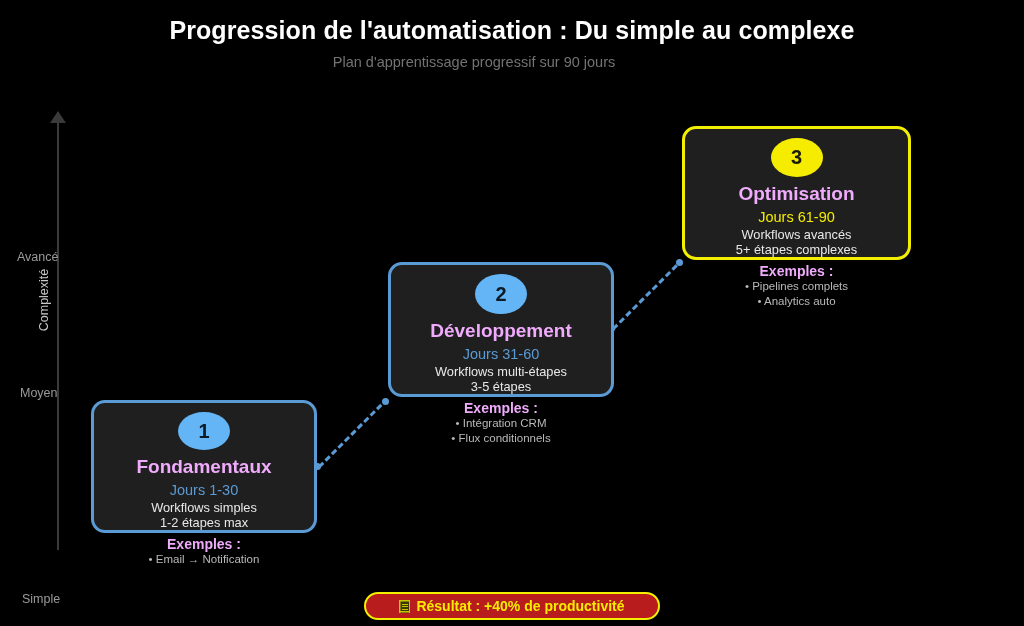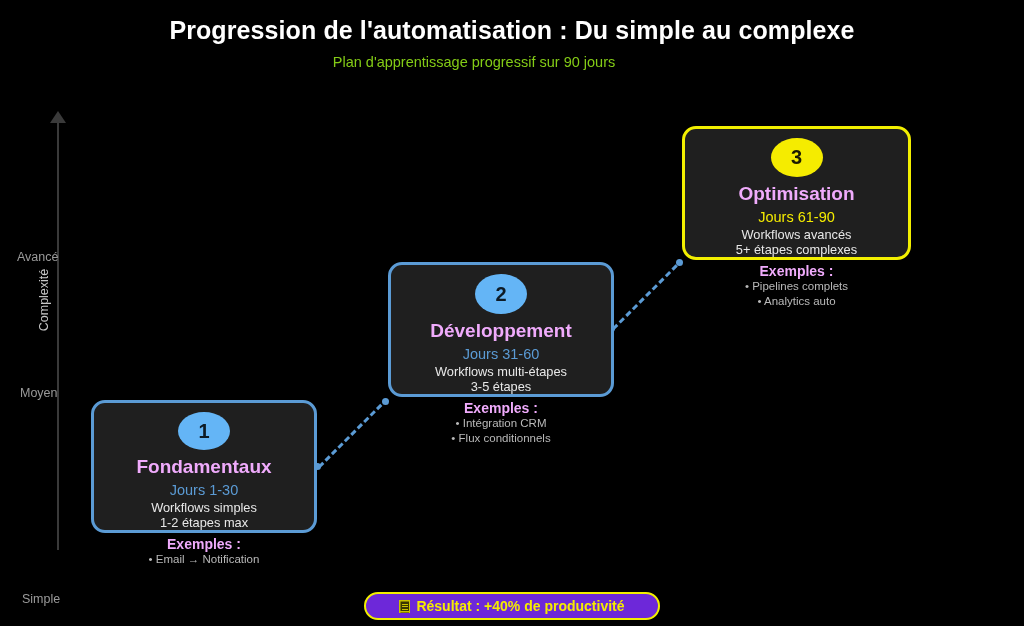--- a/index.html
+++ b/index.html
@@ -33,21 +33,21 @@
     font-weight: bold;
     color: #ffffff;
     letter-spacing: 0.1px;
   }
   .subtitle {
     position: absolute;
     left: 0; top: 54px;
     width: 948px;
     text-align: center;
     font-size: 14.5px;
-    color: #84cc16;
+    color: #737373;
     font-weight: normal;
   }
 
   
   .axis-line {
     position: absolute;
     left: 57px;
     top: 120px;
     width: 2px;
     height: 430px;
@@ -177,21 +177,21 @@
   
   .result-badge {
     position: absolute;
     left: 364px;
     top: 592px;
     width: 296px;
     height: 28px;
     box-sizing: border-box;
     border: 2px solid #f2ef00;
     border-radius: 14px;
-    background: #6d28d9;
+    background: #b91c1c;
     display: flex;
     align-items: center;
     justify-content: center;
     gap: 6px;
     color: #f5ec00;
     font-size: 14px;
     font-weight: bold;
   }
   .tofu {
     display: inline-block;

